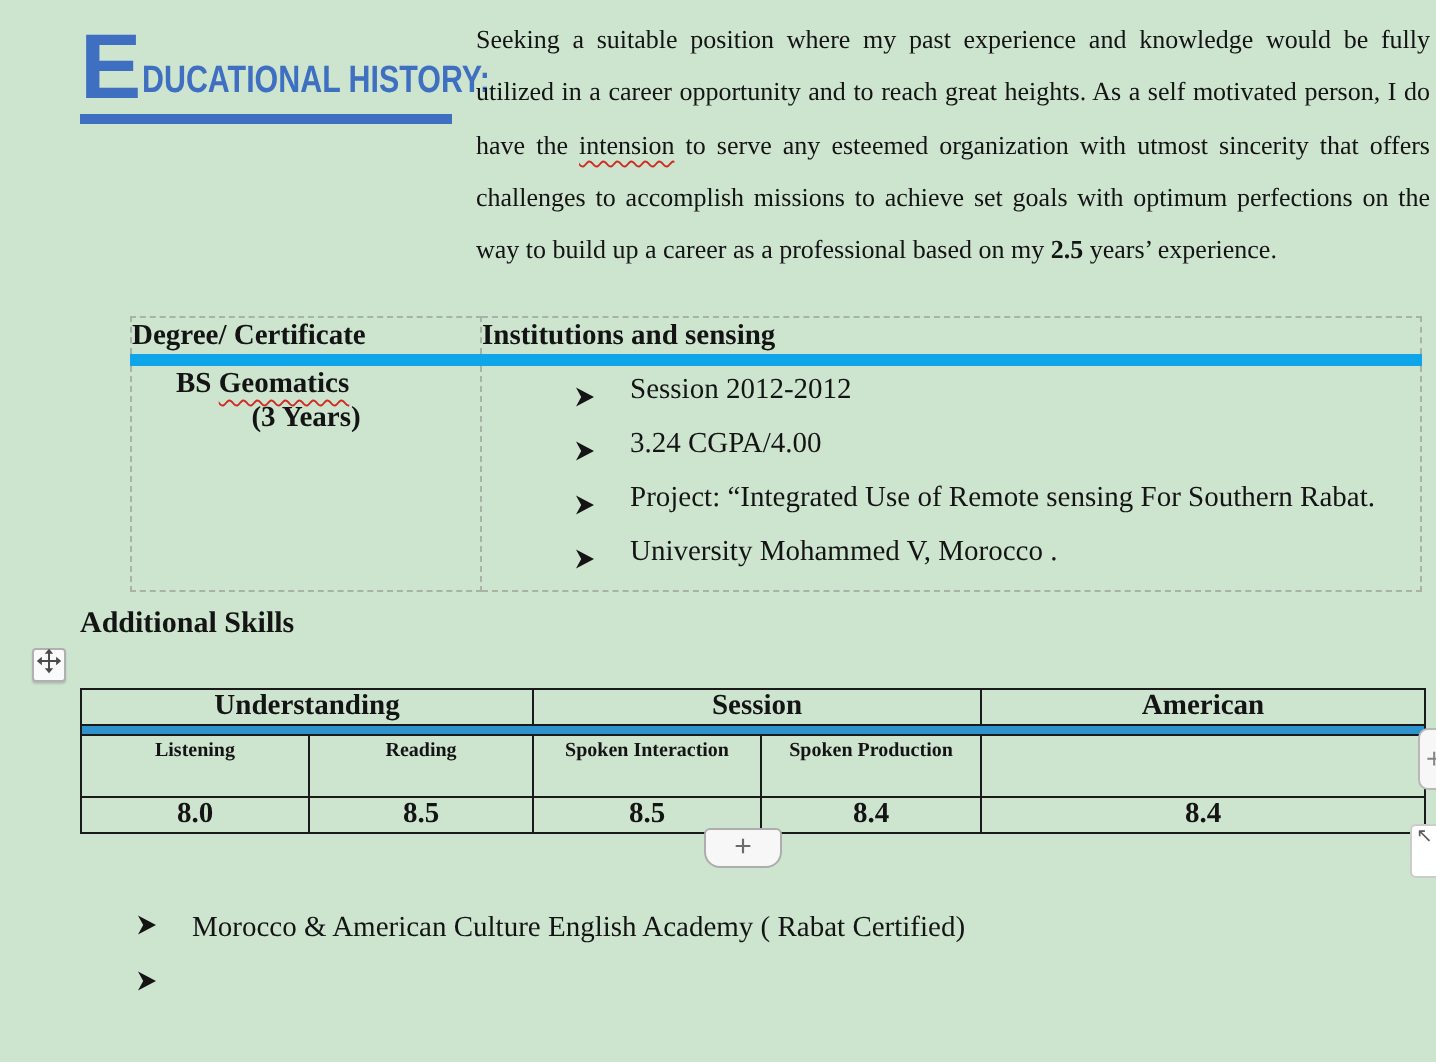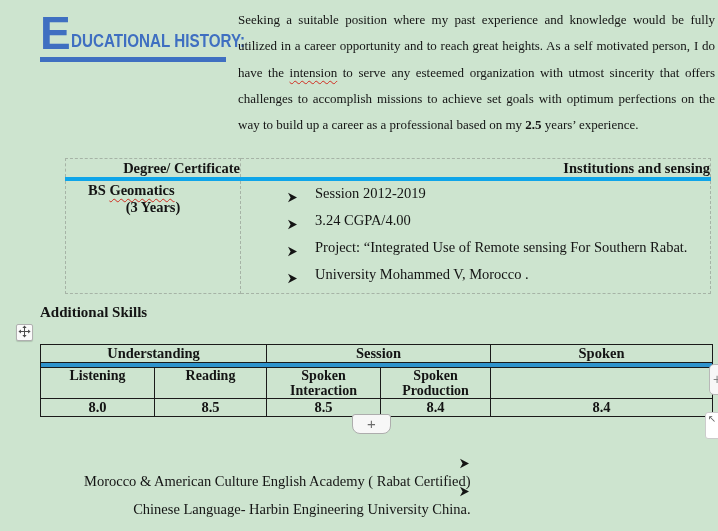--- a/index.html
+++ b/index.html
@@ -20,22 +20,22 @@
   .objective{position:absolute;left:238px;top:7px;width:477px;margin:0;
              font-size:13px;line-height:26.3px;text-align:justify;}
   .misspelled{text-decoration:underline;text-decoration-style:wavy;
               text-decoration-color:#d02b20;text-decoration-thickness:1px;text-underline-offset:3px;text-align:center;}
   .b{font-weight:bold;}
 
   
   table{border-collapse:collapse;}
   .edu-table{position:absolute;left:65px;top:158px;width:645px;table-layout:fixed;}
   .edu-table td{border:1px dashed #a6b3a6;padding:0;vertical-align:top;}
-  .edu-table td.hdr{border-bottom:4px solid #0ea5e9;font-weight:bold;font-size:14.5px;
-                    text-align:right;height:18px;vertical-align:middle;}
+  .edu-table td.hdr{border-bottom:6px solid #0ea5e9;font-weight:bold;font-size:14.5px;
+                    text-align:left;height:18px;vertical-align:middle;}
   .edu-table .body-cell{height:92px;}
   .degree-name{font-weight:bold;font-size:14.5px;padding:1px 0 0 22px;}
   .degree-years{font-weight:bold;font-size:14.5px;text-align:center;}
   .award-item{display:flex;align-items:baseline;height:27px;font-size:14.5px;}
   .award-item .bullet{margin-left:46px;width:13px;flex:none;align-self:center;}
   .award-item .txt{margin-left:15px;white-space:nowrap;}
   .awards-wrap{padding-top:4px;}
 
   
   .diploma-heading{position:absolute;left:394px;top:303px;transform:translateX(-50%);
@@ -44,40 +44,40 @@
   
   .skills-heading{position:absolute;left:40px;top:304px;font-weight:bold;font-size:15px;}
   .move-handle{position:absolute;left:16px;top:324px;width:17px;height:17px;background:#fafafa;
                border:1px solid #b0b0b0;border-radius:2px;box-sizing:border-box;
                display:flex;align-items:center;justify-content:center;box-shadow:0 1px 1px rgba(0,0,0,.15);}
 
   .skills-table{position:absolute;left:40px;top:344px;width:672px;table-layout:fixed;}
   .skills-table td{border:1px solid #1a1a1a;padding:0;text-align:center;font-weight:bold;}
   .skills-table .grp{font-size:14.5px;height:16px;vertical-align:middle;}
   .skills-table .band{height:4px;background:#2e93cc;border-left:1px solid #1a1a1a;border-right:1px solid #1a1a1a;}
-  .skills-table .sub{font-size:14px;height:29px;vertical-align:top;line-height:14.5px;padding-top:1px;}
+  .skills-table .sub{font-size:10px;height:29px;vertical-align:top;line-height:14.5px;padding-top:1px;}
   .skills-table .score{font-size:14.5px;height:15px;vertical-align:middle;}
 
   
   .insert-row-btn{position:absolute;left:352px;top:414px;width:39px;height:20px;
                   background:#f7f7f7;border:1px solid #adadad;border-radius:3px 3px 8px 8px;
                   box-sizing:border-box;text-align:center;line-height:17px;
                   font-family:"Liberation Sans", sans-serif;font-size:15px;color:#6b6b6b;}
   .insert-col-btn{position:absolute;left:709px;top:364px;width:18px;height:31px;
                   background:#f7f7f7;border:1px solid #b8b8b8;border-radius:5px;
                   box-sizing:border-box;line-height:28px;padding-left:3px;
                   font-family:"Liberation Sans", sans-serif;font-size:14px;color:#858585;}
   .resize-box{position:absolute;left:705px;top:412px;width:18px;height:27px;
               background:#ffffff;border:1px solid #cccccc;border-radius:3px;box-sizing:border-box;
               font-family:"DejaVu Sans", sans-serif;font-size:10px;color:#5a5a5a;
               line-height:12px;padding-left:2px;}
 
   
   .bottom-list{position:absolute;left:68px;top:456px;}
-  .cert-item{display:flex;align-items:flex-end;height:28px;font-size:14.5px;flex-direction:column;}
+  .cert-item{display:flex;align-items:flex-start;height:28px;font-size:14.5px;}
   .cert-item .bullet{width:12px;flex:none;}
   .cert-item .txt{margin-left:16px;white-space:nowrap;}
 </style>
 </head>
 <body>
 
 <div class="doc">
 
   <div class="edu-heading">
     <span class="dropcap">E</span>
@@ -101,21 +101,21 @@
       <td class="body-cell">
         <div class="degree-name"><span>BS </span><span class="misspelled">Geomatics</span></div>
         <div class="degree-years">(3 Years)</div>
       </td>
       <td class="body-cell">
         <div class="awards-wrap">
           <div class="award-item">
             <span class="bullet"><svg width="11" height="11" viewBox="0 0 11 11">
                     <path d="M1 0.8 L10 5.5 L1 10.2 L3.6 5.5 Z" fill="#141414"></path>
                   </svg></span>
-            <span class="txt">Session 2012-2019</span>
+            <span class="txt">Session 2012-2012</span>
           </div>
           <div class="award-item">
             <span class="bullet"><svg width="11" height="11" viewBox="0 0 11 11">
                     <path d="M1 0.8 L10 5.5 L1 10.2 L3.6 5.5 Z" fill="#141414"></path>
                   </svg></span>
             <span class="txt">3.24 CGPA/4.00</span>
           </div>
           <div class="award-item">
             <span class="bullet"><svg width="11" height="11" viewBox="0 0 11 11">
                     <path d="M1 0.8 L10 5.5 L1 10.2 L3.6 5.5 Z" fill="#141414"></path>
@@ -154,21 +154,21 @@
         <col style="width:114px">
         <col style="width:112px">
         <col style="width:114px">
         <col style="width:110px">
         <col style="width:222px">
       </colgroup>
     <tbody>
         <tr>
       <td class="grp" colspan="2">Understanding</td>
       <td class="grp" colspan="2">Session</td>
-      <td class="grp">Spoken</td>
+      <td class="grp">American</td>
     </tr>
     <tr>
       <td class="band" colspan="5"></td>
     </tr>
     <tr>
       <td class="sub">Listening</td>
       <td class="sub">Reading</td>
       <td class="sub">Spoken Interaction</td>
       <td class="sub">Spoken Production</td>
       <td class="sub"></td>
@@ -191,17 +191,16 @@
     <div class="cert-item">
       <span class="bullet"><svg width="11" height="11" viewBox="0 0 11 11">
             <path d="M1 0.8 L10 5.5 L1 10.2 L3.6 5.5 Z" fill="#141414"></path>
           </svg></span>
       <span class="txt">Morocco &amp; American Culture English Academy ( Rabat Certified)</span>
     </div>
     <div class="cert-item">
       <span class="bullet"><svg width="11" height="11" viewBox="0 0 11 11">
             <path d="M1 0.8 L10 5.5 L1 10.2 L3.6 5.5 Z" fill="#141414"></path>
           </svg></span>
-      <span class="txt">Chinese Language- Harbin Engineering University China.</span>
     </div>
   </div>
 
 </div>
 
 </body></html>

